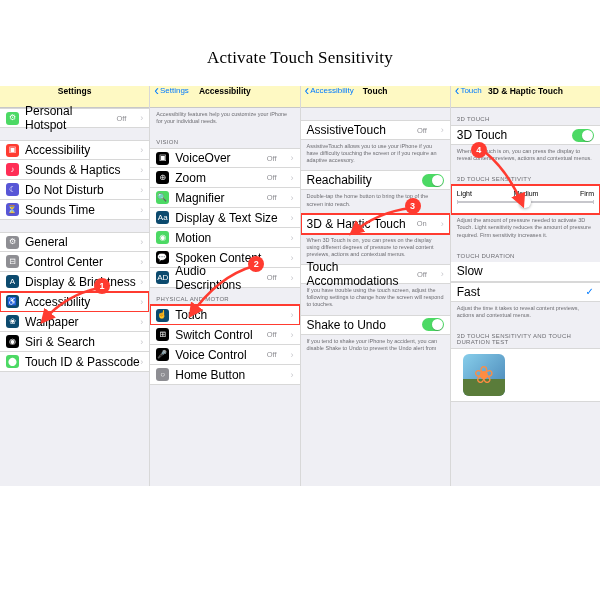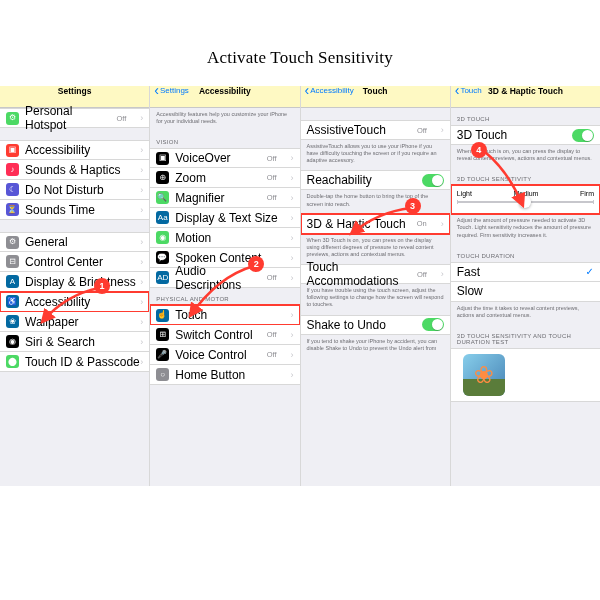--- a/index.html
+++ b/index.html
@@ -32,21 +32,21 @@
   .slider-tick { position: absolute; width: 1px; height: 4px; background: #c7c7cc; top: -1px; }
   .check { color: #007aff; font-size: 10px; }
   .highlight { outline: 2px solid #ff3b30; outline-offset: -1px; }
   .step-badge { position: absolute; width: 16px; height: 16px; background: #ff3b30; color: #fff; border-radius: 50%; display: flex; align-items: center; justify-content: center; font-size: 9px; font-weight: 600; z-index: 10; }
   .arrow { position: absolute; z-index: 9; }
   .flower { width: 42px; height: 42px; background: linear-gradient(135deg,#87ceeb 0%,#4682b4 100%); border-radius: 6px; margin: 6px; display: flex; align-items: center; justify-content: center; position: relative; overflow: hidden; }
   .flower::before { content: ""; position: absolute; bottom: 0; width: 100%; height: 40%; background: #5a7c3a; }
   .flower::after { content: "❀"; font-size: 24px; color: #ff8c42; position: relative; z-index: 1; }
   
   .ic-green{background:#4cd964;} .ic-red{background:#ff3b30;} .ic-purple{background:#5856d6;}
-  .ic-blue{background:#0369a1;} .ic-gray{background:#8e8e93;}
+  .ic-blue{background:#0c4a6e;} .ic-gray{background:#8e8e93;}
   .ic-pink{background:#ff2d55;} .ic-black{background:#000;}
   .icon span{color:#fff;font-size:8px;line-height:1;}
 </style>
 </head>
 <body>
 
 <div class="title">Activate Touch Sensitivity</div>
 
 <div class="panels">
 
@@ -325,26 +325,26 @@
       </div>
       <div class="slider-track">
         <div class="slider-tick" style="left:0%"></div>
         <div class="slider-tick" style="left:50%"></div>
         <div class="slider-tick" style="left:99%"></div>
         <div class="slider-thumb"></div>
       </div>
     </div>
     <div class="section-desc">Adjust the amount of pressure needed to activate 3D Touch. Light sensitivity reduces the amount of pressure required. Firm sensitivity increases it.</div>
     <div class="section-header">TOUCH DURATION</div>
+    <div class="row">
+      <span class="label">Slow</span>
+    </div>
     <div class="row first">
       <span class="label">Fast</span>
       <span class="check">✓</span>
-    </div>
-    <div class="row">
-      <span class="label">Slow</span>
     </div>
     <div class="section-desc">Adjust the time it takes to reveal content previews, actions and contextual menus.</div>
     <div class="section-header">3D TOUCH SENSITIVITY AND TOUCH DURATION TEST</div>
     <div class="row first" style="height:54px;justify-content:flex-start;">
       <div class="flower"></div>
     </div>
     <div class="step-badge" style="top:56px;left:20px;">4</div>
     <svg class="arrow" style="top:62px;left:28px;" width="56" height="64">
         <defs>
           <marker id="ah4" markerWidth="6" markerHeight="6" refX="5" refY="3" orient="auto">

